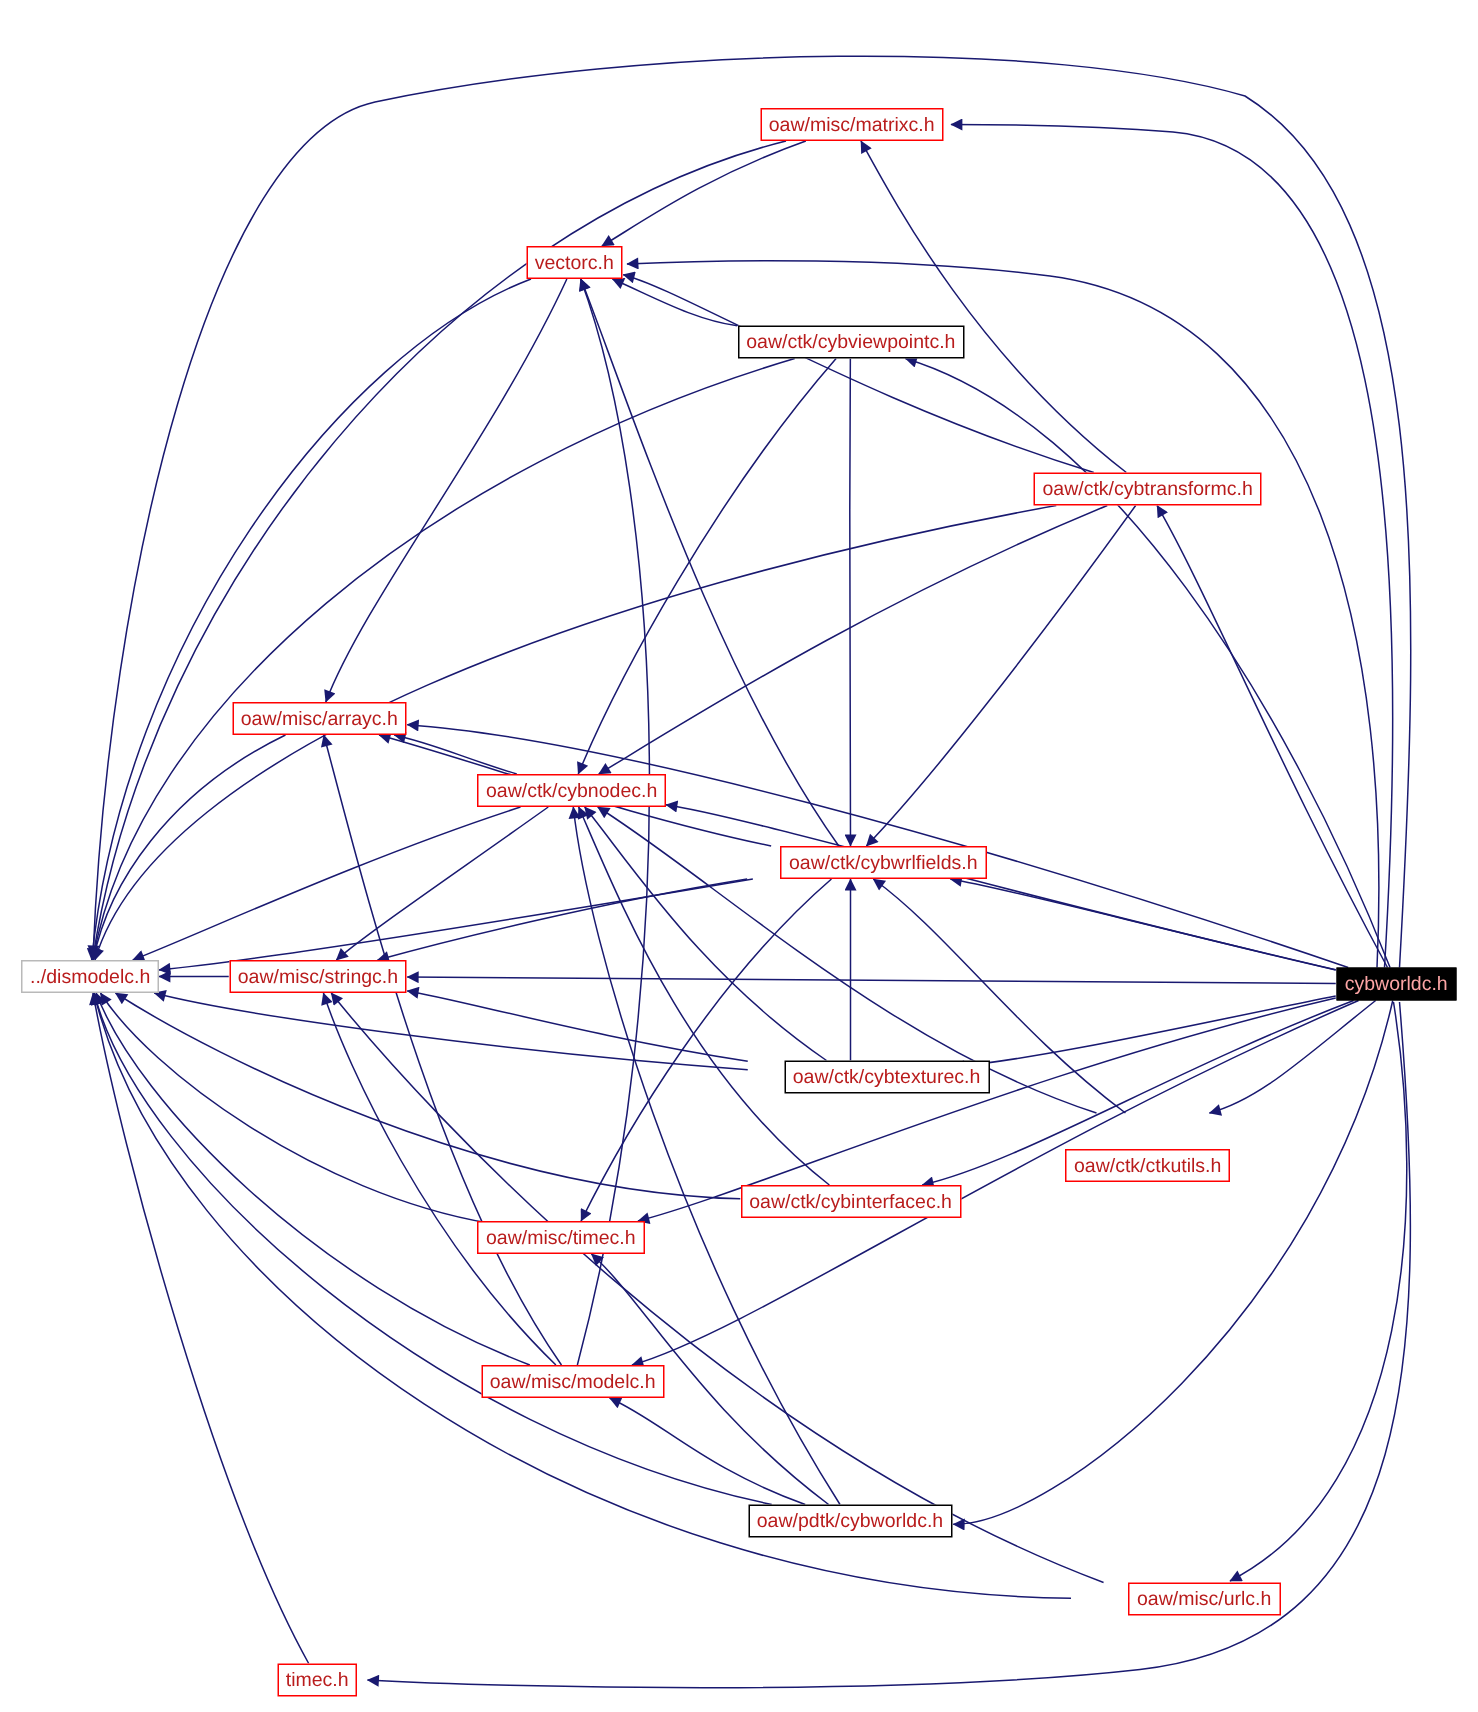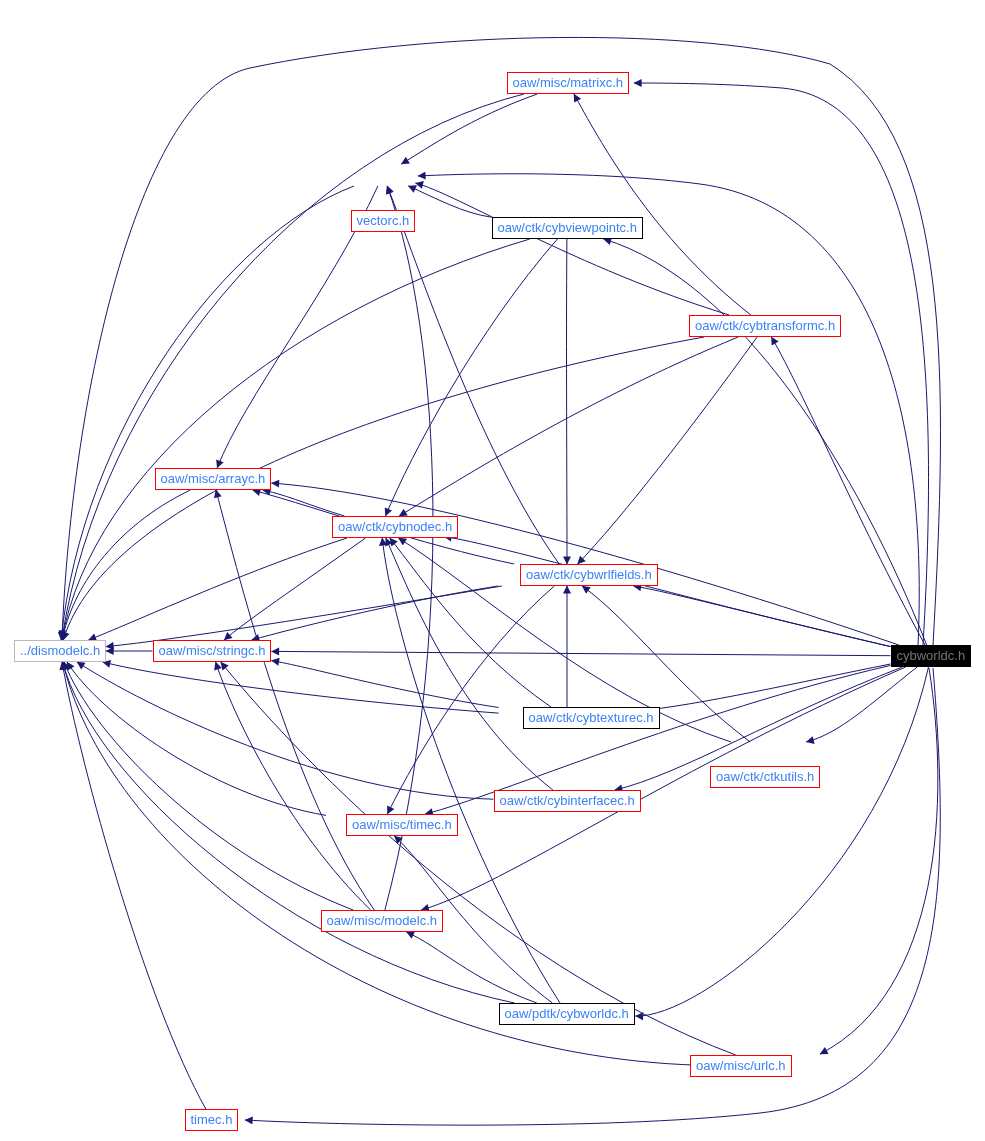--- a/index.html
+++ b/index.html
@@ -1,20 +1,20 @@
 <!DOCTYPE html>
 <html><head>
 <meta charset="utf-8">
 <style>
   html,body{margin:0;padding:0;background:#ffffff;}
   #stage{position:relative;width:985px;height:1141px;background:#ffffff;overflow:hidden;
          font-family:"Liberation Sans","DejaVu Sans",sans-serif;}
   #edges{position:absolute;left:0;top:0;width:985px;height:1141px;pointer-events:none;}
   .node{position:absolute;box-sizing:border-box;background:#ffffff;border:1px solid #ff0000;
-        color:#3b82f6;font-size:13px;line-height:15px;padding:2px 5px 3px 5px;white-space:nowrap;
+        color:#b91c1c;font-size:13px;line-height:15px;padding:2px 5px 3px 5px;white-space:nowrap;
         cursor:pointer;z-index:2;}
   .node--root{background:#000000;color:#ffffff;border-color:#000000;}
 </style>
 </head>
 <body>
 
 <div id="stage" style="background: rgb(255, 255, 255);">
   <svg id="edges" width="985" height="1141" viewBox="0 0 985 1141" xmlns="http://www.w3.org/2000/svg">
     <defs>
       <marker id="arrowhead" viewBox="0 0 10 10" refX="9.5" refY="5" markerWidth="10" markerHeight="8" orient="auto">
@@ -79,30 +79,30 @@
         <path d="M536.8,1003.0 C468,978 442,948 406.4,932.0" fill="none" stroke="#191970" stroke-width="1" marker-end="url(#arrowhead)"></path>
         <path d="M560.0,1003.0 C455,838 392,628 382.2,538.0" fill="none" stroke="#191970" stroke-width="1" marker-end="url(#arrowhead)"></path>
         <path d="M552.4,1003.0 C466,938 430,868 394.3,836.0" fill="none" stroke="#191970" stroke-width="1" marker-end="url(#arrowhead)"></path>
         <path d="M714.0,1065.5 C385,1062 110,858 62.7,662.0" fill="none" stroke="#191970" stroke-width="1" marker-end="url(#arrowhead)"></path>
         <path d="M735.7,1055.0 C488,962 285,742 220.8,662.0" fill="none" stroke="#191970" stroke-width="1" marker-end="url(#arrowhead)"></path>
         <path d="M205.8,1109.0 C146,1002 82,772 62.0,662.0" fill="none" stroke="#191970" stroke-width="1" marker-end="url(#arrowhead)"></path>
       </g>
   </svg>
 
 <div class="node" style="border-color: rgb(255, 0, 0); left: 506.5px; top: 72px;">oaw/misc/matrixc.h</div>
-    <div class="node" style="border-color: rgb(255, 0, 0); left: 350.5px; top: 164px; margin-top: 46px;">vectorc.h</div>
+    <div class="node" style="border-color: rgb(255, 0, 0); left: 350.5px; top: 164px;">vectorc.h</div>
     <div class="node" style="border-color: rgb(0, 0, 0); left: 491.5px; top: 217px;">oaw/ctk/cybviewpointc.h</div>
     <div class="node" style="border-color: rgb(255, 0, 0); left: 689px; top: 315px;">oaw/ctk/cybtransformc.h</div>
     <div class="node" style="border-color: rgb(255, 0, 0); left: 154.5px; top: 468px;">oaw/misc/arrayc.h</div>
-    <div class="node" style="border-color: rgb(255, 0, 0); left: 332px; top: 516px;">oaw/ctk/cybnodec.h</div>
+    <div class="node" style="border-color: rgb(255, 0, 0); left: 318px; top: 516px;">oaw/ctk/cybnodec.h</div>
     <div class="node" style="border-color: rgb(255, 0, 0); left: 498px; top: 564px; margin-left: 22px;">oaw/ctk/cybwrlfields.h</div>
     <div class="node" style="border-color: rgb(185, 185, 185); left: 14px; top: 640px;">../dismodelc.h</div>
     <div class="node" style="border-color: rgb(255, 0, 0); left: 152.5px; top: 640px;">oaw/misc/stringc.h</div>
-    <div class="node node--root" style="background: rgb(0, 0, 0); color: #737373; left: 890.5px; top: 645px;">cybworldc.h</div>
+    <div class="node node--root" style="background: rgb(0, 0, 0); color: #fca5a5; left: 890.5px; top: 645px;">cybworldc.h</div>
     <div class="node" style="border-color: rgb(0, 0, 0); left: 498.5px; top: 707px; margin-left: 24px;">oaw/ctk/cybtexturec.h</div>
     <div class="node" style="border-color: rgb(255, 0, 0); left: 710px; top: 742px; margin-top: 24px;">oaw/ctk/ctkutils.h</div>
     <div class="node" style="border-color: rgb(255, 0, 0); left: 493.5px; top: 790px;">oaw/ctk/cybinterfacec.h</div>
-    <div class="node" style="border-color: rgb(255, 0, 0); left: 346px; top: 814px;">oaw/misc/timec.h</div>
+    <div class="node" style="border-color: rgb(255, 0, 0); left: 318px; top: 814px;">oaw/misc/timec.h</div>
     <div class="node" style="border-color: rgb(255, 0, 0); left: 320.5px; top: 910px;">oaw/misc/modelc.h</div>
     <div class="node" style="border-color: rgb(0, 0, 0); left: 498.5px; top: 1003px;">oaw/pdtk/cybworldc.h</div>
-    <div class="node" style="border-color: rgb(255, 0, 0); left: 690px; top: 1055px;">oaw/misc/urlc.h</div>
+    <div class="node" style="border-color: rgb(255, 0, 0); left: 752px; top: 1055px;">oaw/misc/urlc.h</div>
     <div class="node" style="border-color: rgb(255, 0, 0); left: 184.5px; top: 1109px;">timec.h</div>
   </div>
 
 </body></html>

